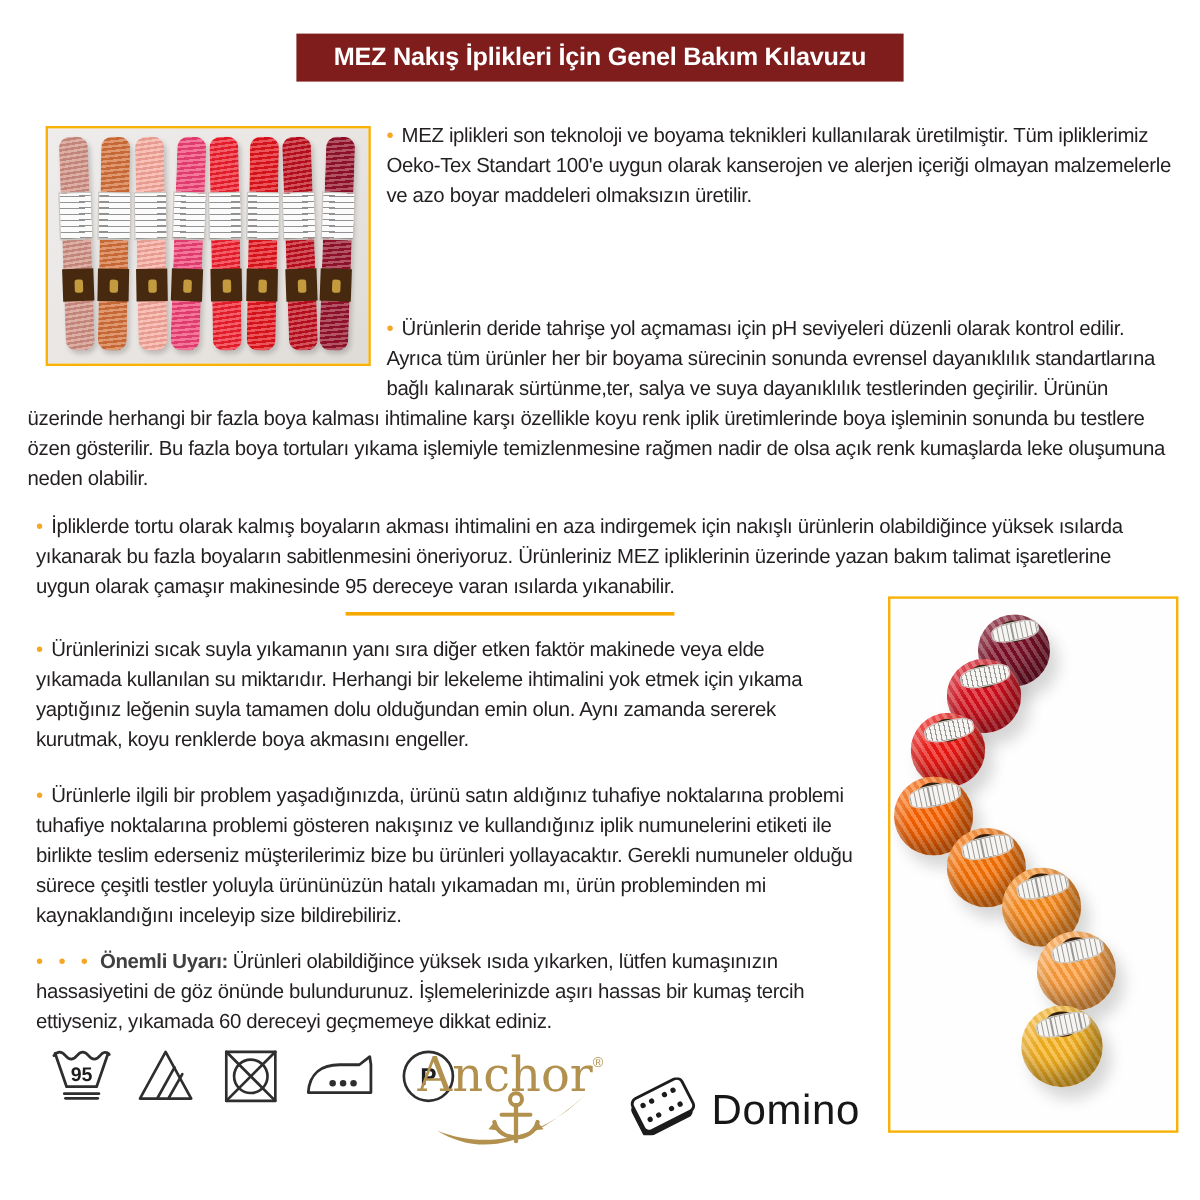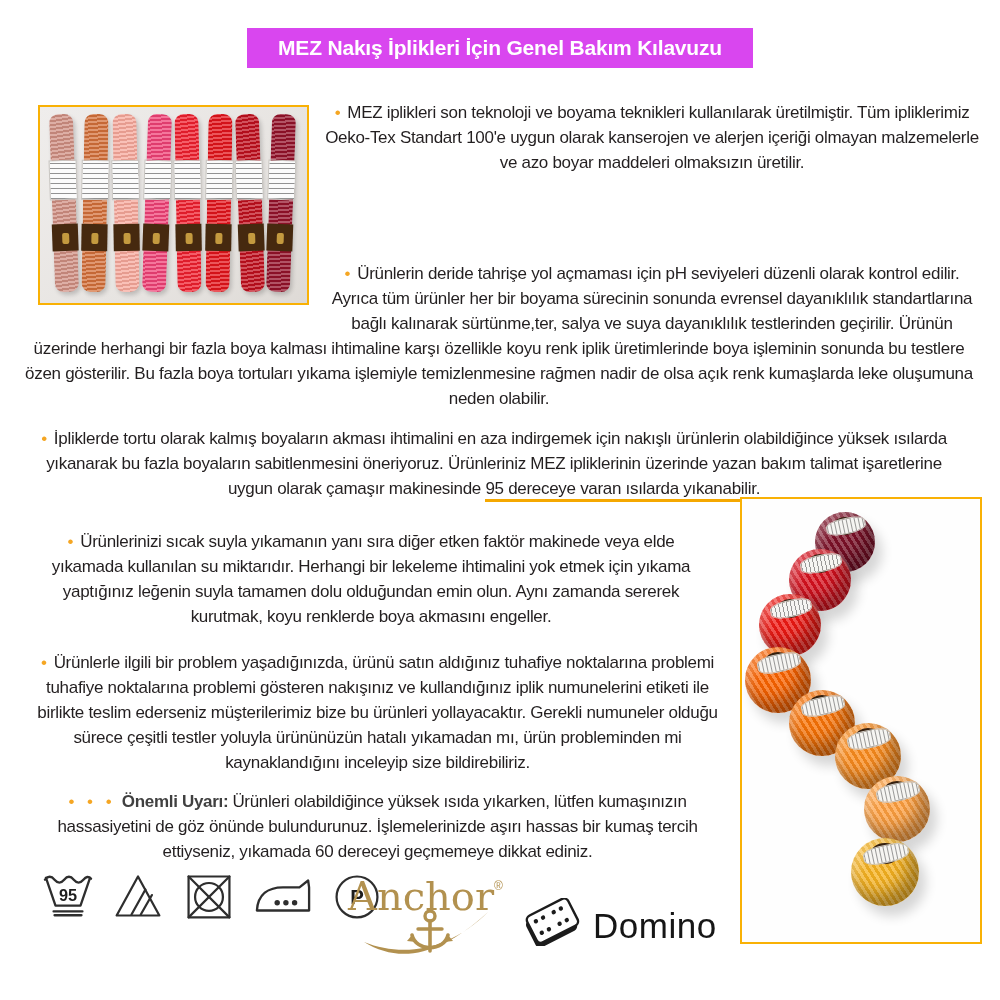--- a/index.html
+++ b/index.html
@@ -1,27 +1,27 @@
 <!DOCTYPE html>
 <html><head>
 <meta charset="utf-8">
 <style>
   html,body{margin:0;padding:0;background:#fff;}
   #page{position:relative;width:1000px;height:1000px;background:#ffffff;overflow:hidden;
         font-family:"Liberation Sans",sans-serif;color:#231f20;}
 
   
-  .titlebar{position:absolute;left:247px;top:28px;width:506px;height:40px;background:#d946ef;
+  .titlebar{position:absolute;left:247px;top:28px;width:506px;height:40px;background:#7f1d1d;
             display:flex;align-items:center;justify-content:center;}
   .titlebar span{color:#fff;font-weight:700;font-size:21px;letter-spacing:-0.2px;}
 
   
-  .para{position:absolute;font-size:17px;line-height:25px;letter-spacing:-0.3px;color:#231f20;text-align:center;}
+  .para{position:absolute;font-size:17px;line-height:25px;letter-spacing:-0.3px;color:#231f20;}
   .bullet{color:#F5A623;font-size:17px;margin-right:7px;}
-  .u-amber{border-bottom:3px solid #F5A800;padding-bottom:1px;}
+  .u-amber{border-bottom:3px solid #F5A800;padding-bottom:12px;}
   .warn-dots{color:#F5A623;letter-spacing:4px;margin-right:6px;}
   .warn-label{color:#404040;font-weight:700;margin-right:4px;}
 
   
   .photo-skeins{position:absolute;left:38px;top:105px;width:267px;height:196px;
                 border:2px solid #F9B105;background:linear-gradient(135deg,#efedec 0%,#e7e4e1 60%,#dedad6 100%);}
   .skein{position:absolute;top:7px;width:24px;height:178px;border-radius:9px;
          background-image:repeating-linear-gradient(173deg,rgba(255,255,255,.28) 0 2px,rgba(0,0,0,.07) 2px 4px);
          box-shadow:2px 3px 4px rgba(0,0,0,.18);}
   .sk-label{position:absolute;top:26%;left:-2px;right:-2px;height:21%;background:#fbfbfb;border:1px solid #c9c6c2;

